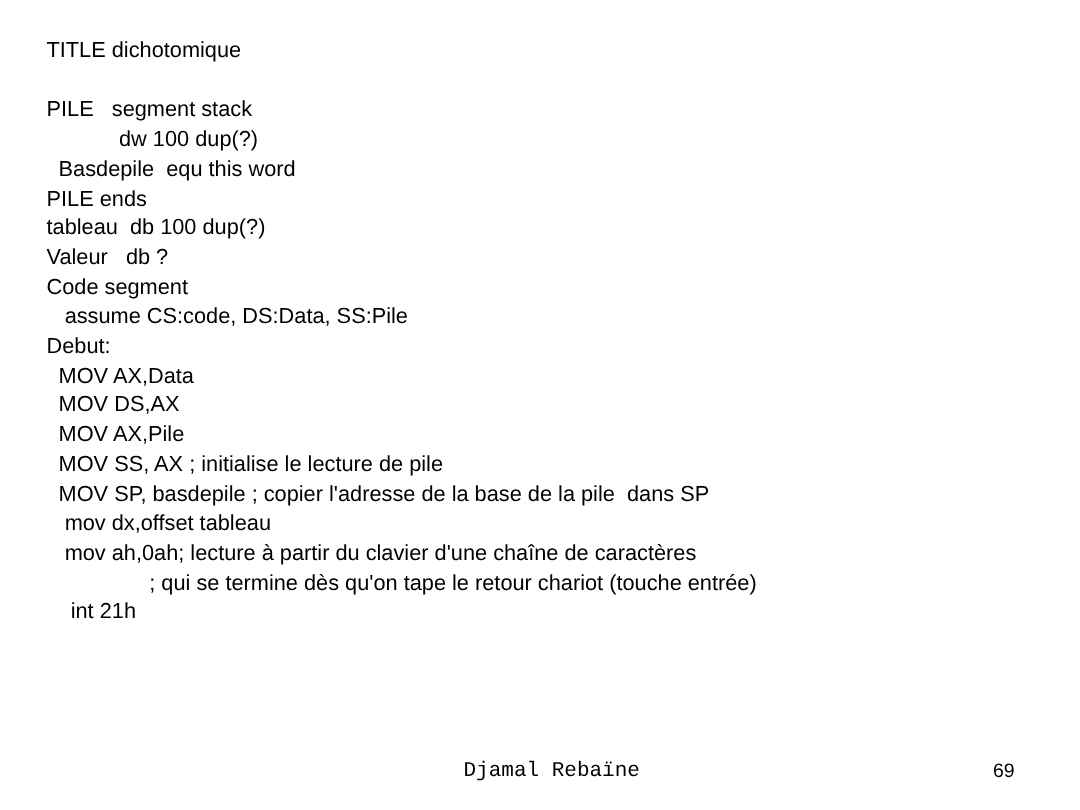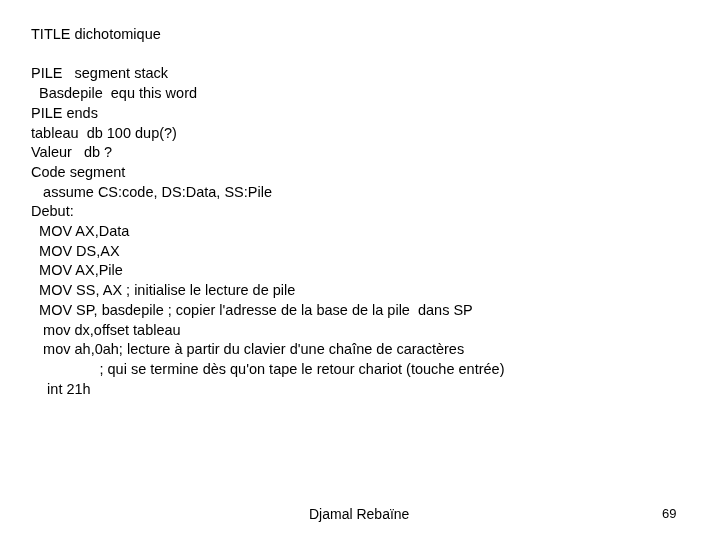--- a/index.html
+++ b/index.html
@@ -45,39 +45,41 @@
     width: 720px;
     height: 22px;
   }
   #footer-author {
     position: absolute;
     left: 309px;
     top: 0;
     font-size: 14px;
     white-space: pre;
     color: #000000;
+    font-family: Liberation Mono, monospace;
   }
   #footer-page {
     position: absolute;
     left: 662px;
     top: 0;
     font-size: 13px;
     white-space: pre;
     color: #000000;
   }
 </style>
 </head>
 <body>
 
 <div id="slide">
 
   <div id="code-block">
     <div class="line">TITLE dichotomique</div>
     <div class="line blank"></div>
     <div class="line">PILE   segment stack</div>
+    <div class="line">            dw 100 dup(?)</div>
     <div class="line">  Basdepile  equ this word</div>
     <div class="line">PILE ends</div>
     <div class="line">tableau  db 100 dup(?)</div>
     <div class="line">Valeur   db ?</div>
     <div class="line">Code segment</div>
     <div class="line">   assume CS:code, DS:Data, SS:Pile</div>
     <div class="line">Debut:</div>
     <div class="line">  MOV AX,Data</div>
     <div class="line">  MOV DS,AX</div>
     <div class="line">  MOV AX,Pile</div>

